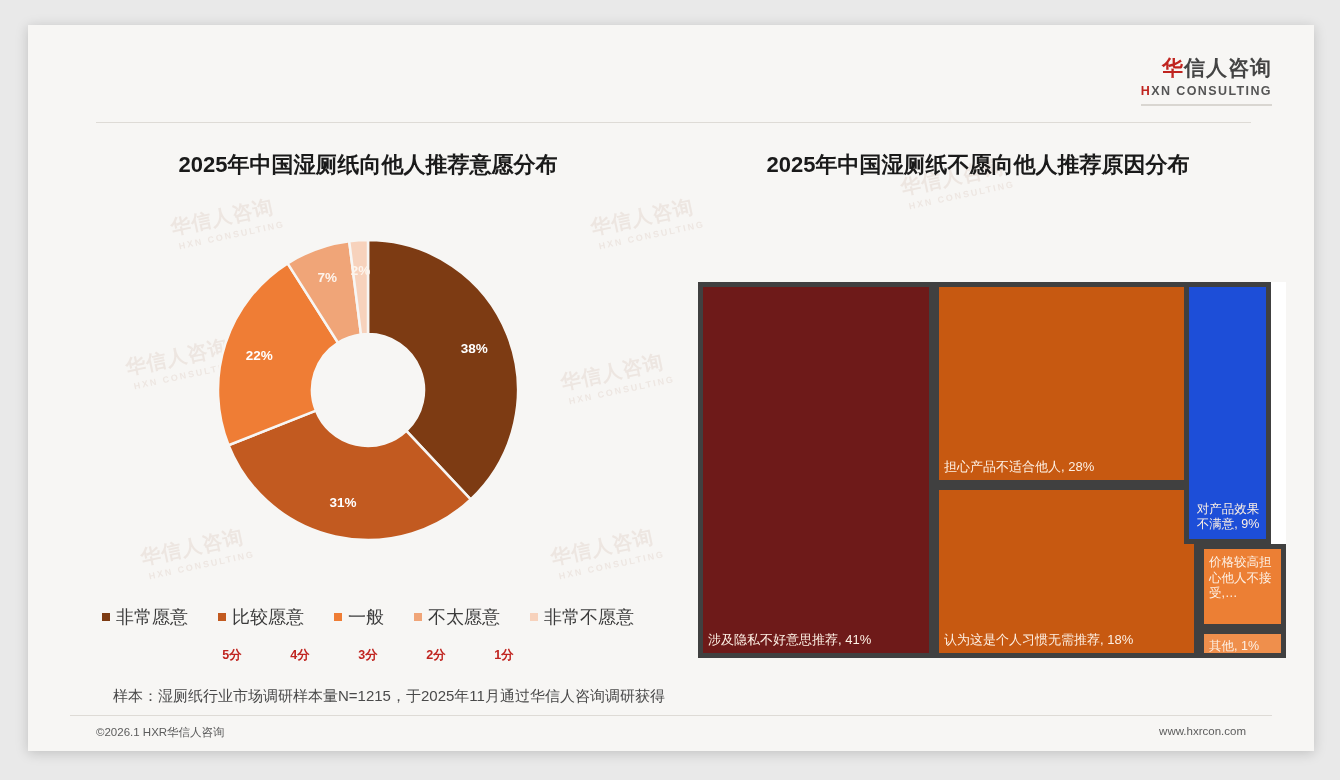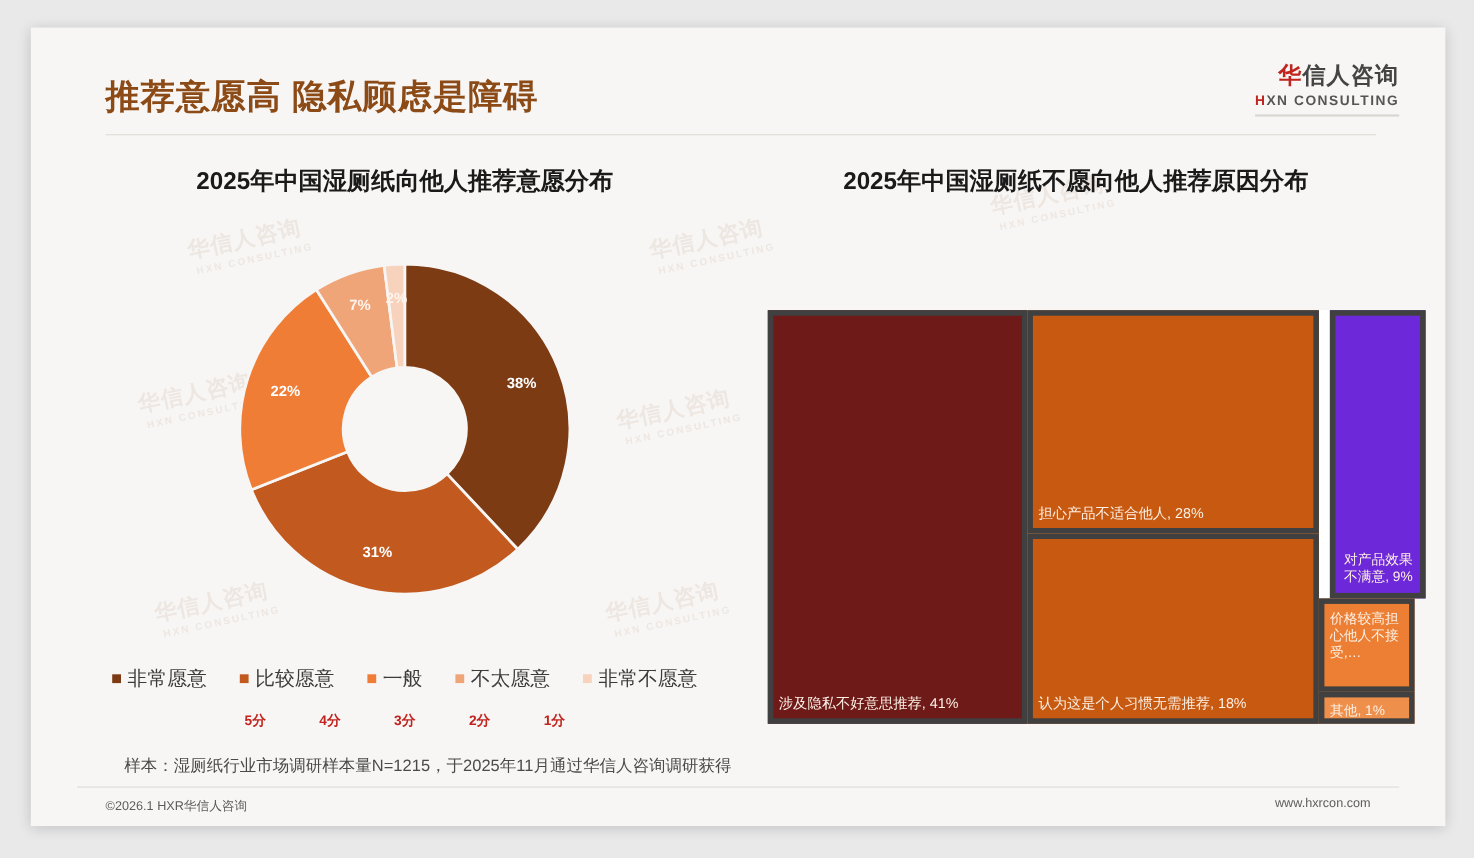--- a/index.html
+++ b/index.html
@@ -183,21 +183,20 @@
       <span class="wm-cn">华信人咨询</span>
       <span class="wm-en">HXN CONSULTING</span>
     </div>
     <div class="wm" style="left:520px; top:520px;">
       <span class="wm-cn">华信人咨询</span>
       <span class="wm-en">HXN CONSULTING</span>
     </div>
   </div>
 
   <div class="header">
-    <div class="slide-title">推荐意愿高 隐私顾虑是障碍</div>
     <div class="header-rule"></div>
     <div class="logo">
       <div class="logo-cn"><span class="red">华</span><span>信人咨询</span></div>
       <div class="logo-en"><span class="red">H</span><span>XN CONSULTING</span></div>
       <div class="logo-rule"></div>
     </div>
   </div>
 
   <div class="panel" id="panel-left">
     <div class="panel-title">2025年中国湿厕纸向他人推荐意愿分布</div>
@@ -251,21 +250,21 @@
     <div class="treemap" id="treemap">
         <div class="tm-cell" style="left: 0px; top: 0px; width: 236px; height: 376px; background: rgb(110, 26, 25);">
           <div class="tm-label bottom">涉及隐私不好意思推荐, 41%</div>
         </div>
         <div class="tm-cell" style="left: 236px; top: 0px; width: 265px; height: 203px; background: rgb(199, 89, 17);">
           <div class="tm-label bottom">担心产品不适合他人, 28%</div>
         </div>
         <div class="tm-cell" style="left: 236px; top: 203px; width: 265px; height: 173px; background: rgb(199, 89, 17);">
           <div class="tm-label bottom">认为这是个人习惯无需推荐, 18%</div>
         </div>
-        <div class="tm-cell" style="left: 511px; top: 0px; width: 87px; height: 262px; background: #6d28d9;">
+        <div class="tm-cell" style="left: 486px; top: 0px; width: 87px; height: 262px; background: #1d4ed8;">
           <div class="tm-label narrow centered" style="bottom: 6px; font-size: 12.5px;">对产品效果不满意, 9%</div>
         </div>
         <div class="tm-cell" style="left: 501px; top: 262px; width: 87px; height: 85px; background: rgb(236, 127, 52);">
           <div class="tm-label narrow" style="top: 6px; font-size: 12.5px;">价格较高担心他人不接受,…</div>
         </div>
         <div class="tm-cell" style="left: 501px; top: 347px; width: 87px; height: 29px; background: rgb(239, 143, 76);">
           <div class="tm-label narrow" style="top: 5px; font-size: 12.5px;">其他, 1%</div>
         </div>
       </div>
   </div>

